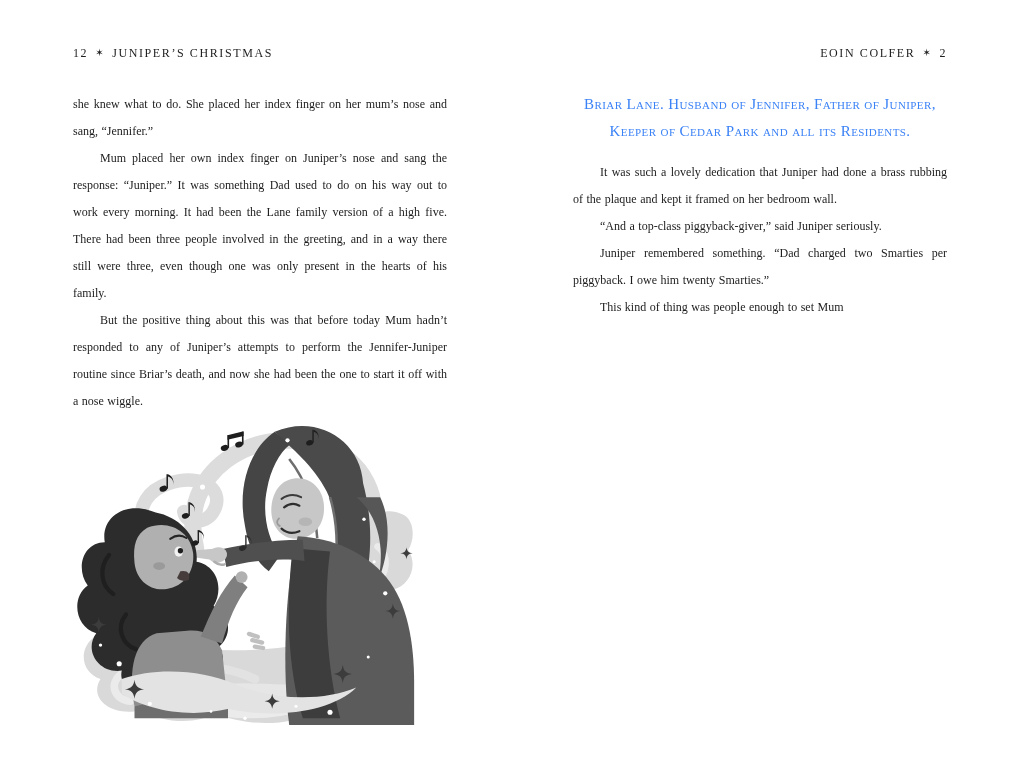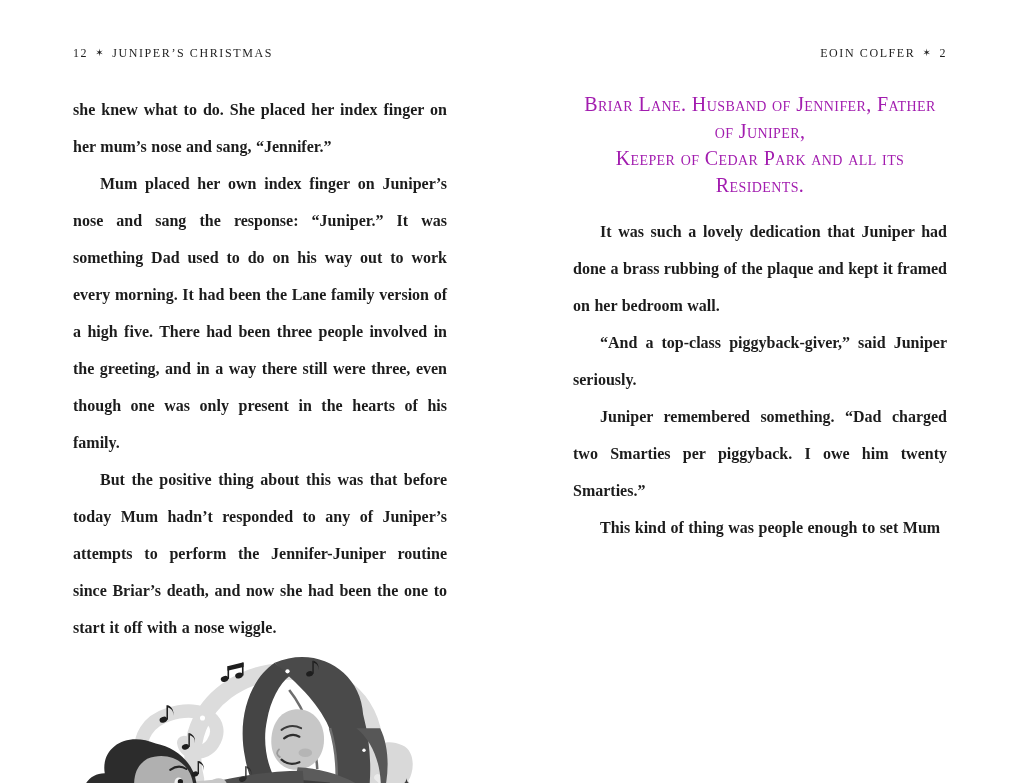--- a/index.html
+++ b/index.html
@@ -30,35 +30,34 @@
   }
   .running-header.right { justify-content: flex-end; }
   .star {
     font-size: 10px;
     position: relative;
     top: -1px;
     color: #222;
   }
   .body-text p {
     margin: 0;
-    font-size: 16px;
-    line-height: 37px;
+    font-size: 12px;
+    line-height: 27px;
     text-align: justify;
     word-spacing: 0.5px;
-    font-weight: bold;
   }
   .body-text p.indent { text-indent: 27px; }
   .plaque {
     margin: 13px 0 14px 0;
     text-align: center;
     font-variant: small-caps;
-    font-size: 20px;
+    font-size: 15px;
     line-height: 27px;
     letter-spacing: 0.4px;
-    color: #a21caf;
+    color: #3b82f6;
   }
   figure.illustration {
     margin: 4px 0 0 2px;
     width: 340px;
   }
   figure.illustration svg { display: block; width: 340px; height: auto; }
 </style>
 </head>
 <body>
 

